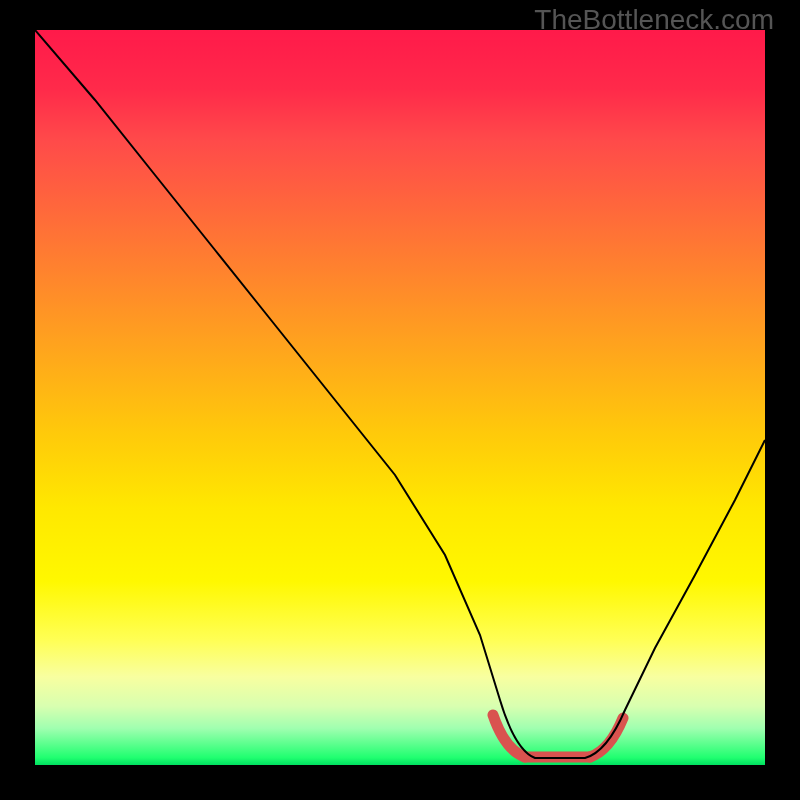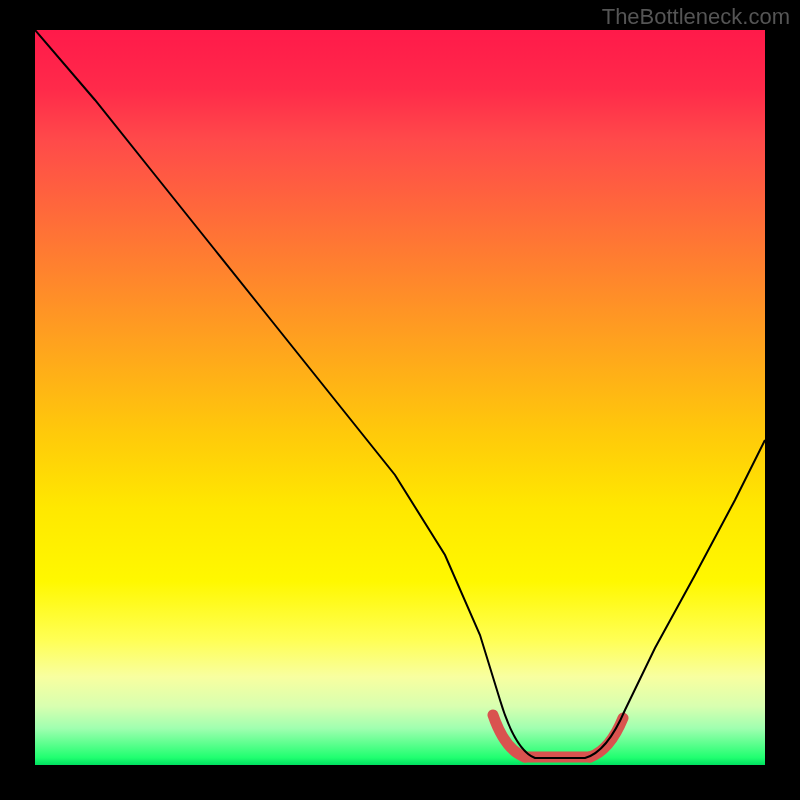--- a/index.html
+++ b/index.html
@@ -7,23 +7,23 @@
     width: 800px;
     height: 800px;
     background: #000;
     position: relative;
     font-family: Arial, sans-serif;
     overflow: hidden;
   }
   .watermark {
     position: absolute;
     top: 4px;
-    right: 10px;
+    right: 26px;
     color: #555;
-    font-size: 22px;
+    font-size: 28px;
     font-weight: 500;
     z-index: 10;
   }
   .plot-area {
     position: absolute;
     left: 35px;
     top: 30px;
     width: 730px;
     height: 735px;
     background: linear-gradient(to bottom,

